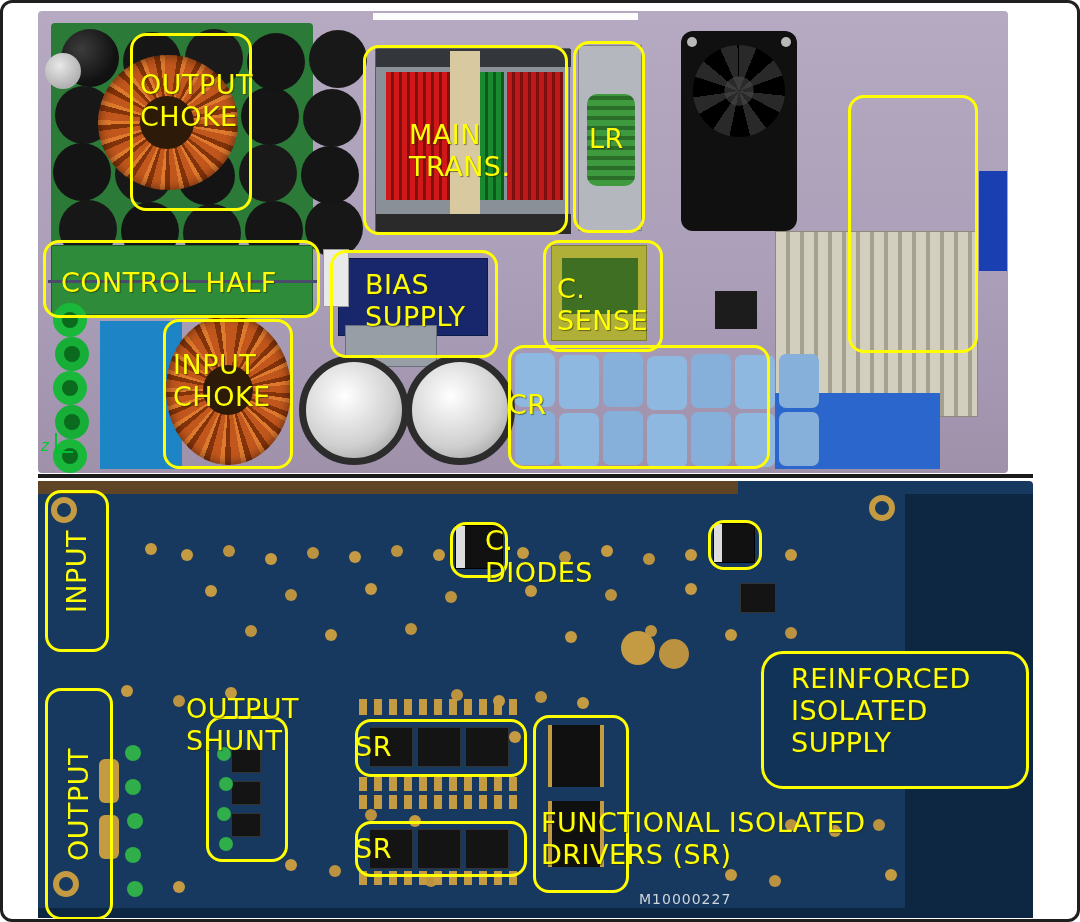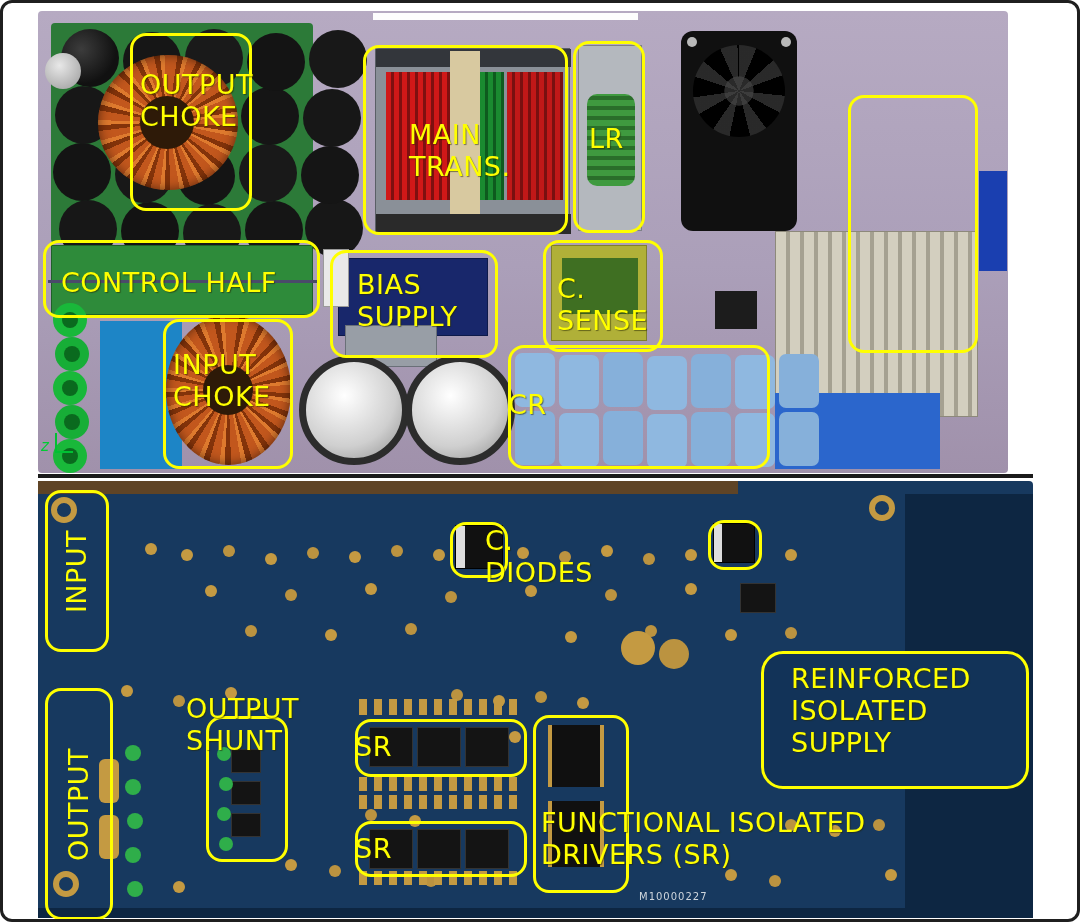--- a/index.html
+++ b/index.html
@@ -10,21 +10,21 @@
   .anno.filled{background:#123358}
   .lbl{position:absolute;color:var(--annotation,#ffff00);font-size:27px;line-height:1.18;white-space:pre-line;z-index:9;letter-spacing:.5px;text-shadow:1px 1px 1px rgba(40,40,0,.55)}
   .lbl.center{text-align:left}
   .flexc{display:flex;align-items:center;justify-content:center}
   .vert{transform:rotate(-90deg);white-space:nowrap}
   .torus{position:absolute;border-radius:50%;z-index:3;background:repeating-conic-gradient(#c2571d 0deg 8deg,#83330a 8deg 13deg,#de7a2e 13deg 17deg);box-shadow:inset 0 0 12px rgba(0,0,0,.55)}
   .torus-hole{position:absolute;border-radius:50%;background:#2e1a08;z-index:4}
   .ring{position:absolute;width:26px;height:26px;border:6px solid #c49a42;border-radius:50%;background:#17395f;z-index:3}
   .goldbar{position:absolute;background:repeating-linear-gradient(90deg,#c49a42 0 8px,rgba(0,0,0,0) 8px 15px);z-index:3}
   .chip{position:absolute;background:#141414;border:1px solid #333;z-index:3}
-  .smalltxt{position:absolute;color:#cfd6dd;font-size:10px;letter-spacing:1px;z-index:4}
+  .smalltxt{position:absolute;color:#cfd6dd;font-size:14px;letter-spacing:1px;z-index:4}
 </style>
 </head>
 <body>
 
 <div id="stage">
 
   <div class="abs" style="left:35px;top:8px;width:970px;height:462px;background:linear-gradient(180deg,#b6aac2 0%,#ab9fb9 55%,#a091ab 100%);border-radius:4px;"></div>
 
   <div class="abs" style="left:370px;top:10px;width:265px;height:7px;background:#fdfdfd;z-index:2;"></div>
 
@@ -108,21 +108,21 @@
 
   <div class="anno" style="left:570px;top:38px;width:72px;height:192px;"></div>
   <div class="lbl" style="left:586px;top:120px;">LR</div>
 
   <div class="anno" style="left:845px;top:92px;width:130px;height:258px;"></div>
 
   <div class="anno" style="left:40px;top:237px;width:277px;height:78px;"></div>
   <div class="lbl" style="left:58px;top:264px;">CONTROL HALF</div>
 
   <div class="anno" style="left:327px;top:247px;width:168px;height:108px;"></div>
-  <div class="lbl" style="left:354px;top:266px;">BIAS
+  <div class="lbl" style="left:362px;top:266px;">BIAS
 SUPPLY</div>
 
   <div class="anno" style="left:540px;top:237px;width:120px;height:112px;"></div>
   <div class="lbl" style="left:554px;top:270px;">C.
 SENSE</div>
 
   <div class="anno" style="left:160px;top:316px;width:130px;height:150px;"></div>
   <div class="lbl" style="left:170px;top:346px;">INPUT
 CHOKE</div>
 

